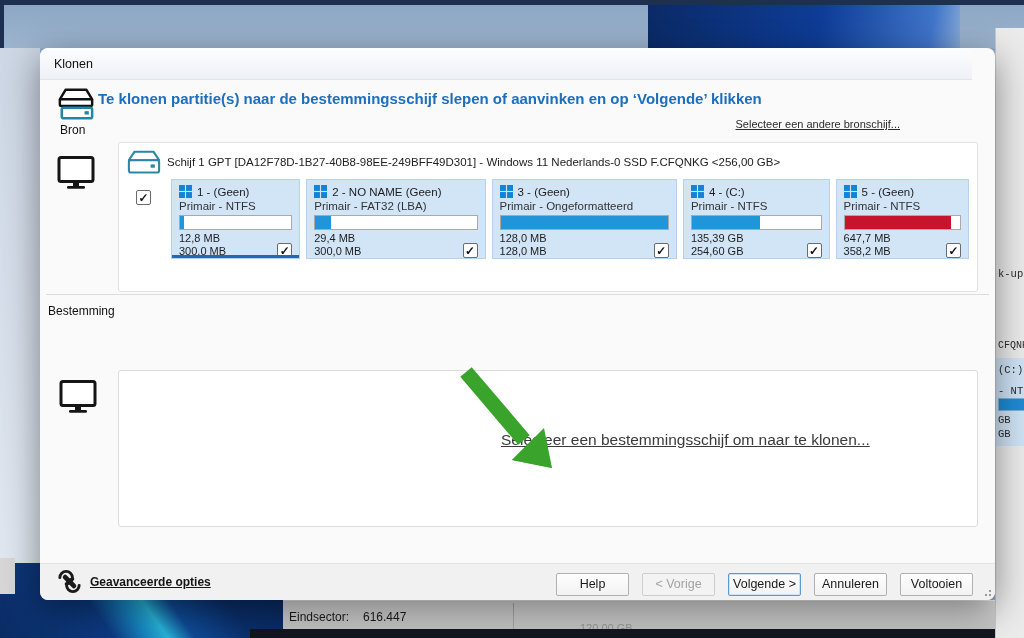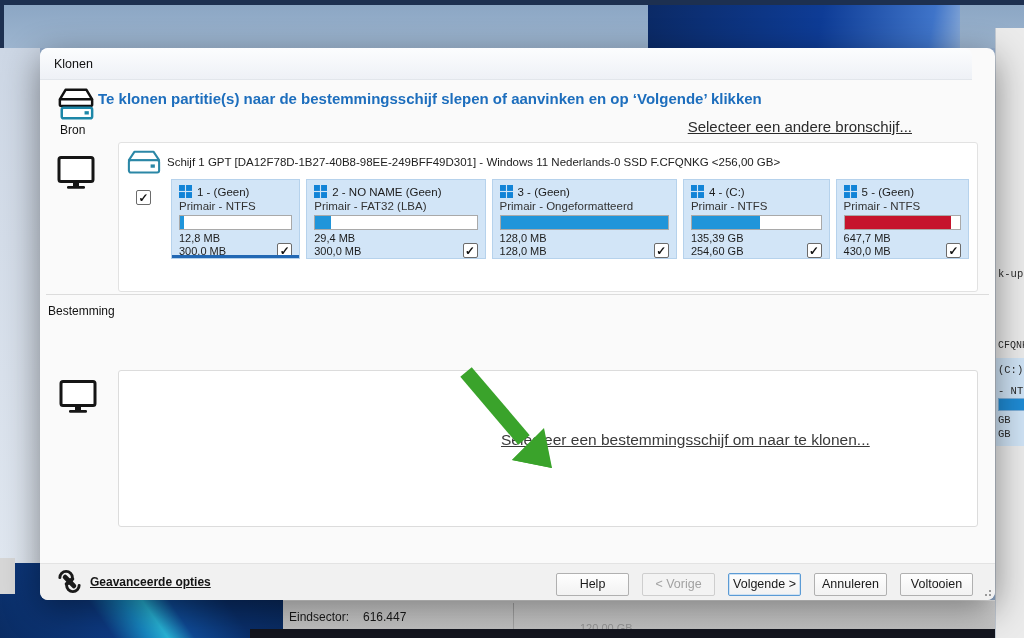--- a/index.html
+++ b/index.html
@@ -45,21 +45,21 @@
     border-radius:8px; box-shadow:0 10px 36px rgba(0,0,0,.45); overflow:hidden; }
   .titlebar { left:0; top:0; width:932px; height:32px;
     background:linear-gradient(#fcfdfe,#eef1f6); border-bottom:1px solid #e2e6eb;
     border-radius:8px 8px 0 0; }
   .title-text { position:absolute; left:14px; top:9px; font-size:12.5px; color:#111; }
 
   .hdr-icon { left:16px; top:38px; width:40px; height:38px; }
   .instruction { left:58px; top:42px; width:850px; font-size:15px; font-weight:bold; color:#1d6ebd; }
   .bron-label { left:20px; top:75px; font-size:12px; color:#111; }
   .link { text-decoration:underline; cursor:pointer; }
-  .change-source { position:absolute; right:83px; top:70px; font-size:15px; color:#2b2b2b; }
+  .change-source { position:absolute; right:95px; top:70px; font-size:11px; color:#2b2b2b; }
 
   .panel { background:#fff; border:1px solid #e2e2e2; border-radius:3px; }
   .src-panel { left:78px; top:94px; width:860px; height:150px; }
   .disk-icon { position:absolute; left:8px; top:5px; width:34px; height:30px; }
   .disk-title { position:absolute; left:48px; top:13px; font-size:11.5px; color:#222; white-space:nowrap; }
   .src-check { position:absolute; left:17px; top:47px; }
 
   .tiles { position:absolute; left:52px; top:36px; width:798px; height:80px; display:flex; gap:6px; }
   .tile { background:#d2e5f7; border:1px solid #b6d2ec; padding:5px 7px 4px 7px; position:relative; min-width:0; overflow:hidden; }
   .tile.selected::after { content:""; position:absolute; left:0; right:0; bottom:0; height:3px; background:#2268b4; }
@@ -272,21 +272,21 @@
             </svg>
           <span>5 -  (Geen)</span>
           </div>
         <div class="ttype">Primair - NTFS</div>
         <div class="tbar">
             <div class="tfill" style="width: 92%; background: rgb(198, 20, 44);"></div>
           </div>
         <div class="tbottom">
             <div class="tsizes">
               <div>647,7 MB</div>
-              <div>430,0 MB</div>
+              <div>358,2 MB</div>
             </div>
           <span class="cb">✓</span>
           </div>
       </div>
 
     </div>
   </div>
 
   <div class="abs section-line"></div>
   <div class="abs dest-label">Bestemming</div>

